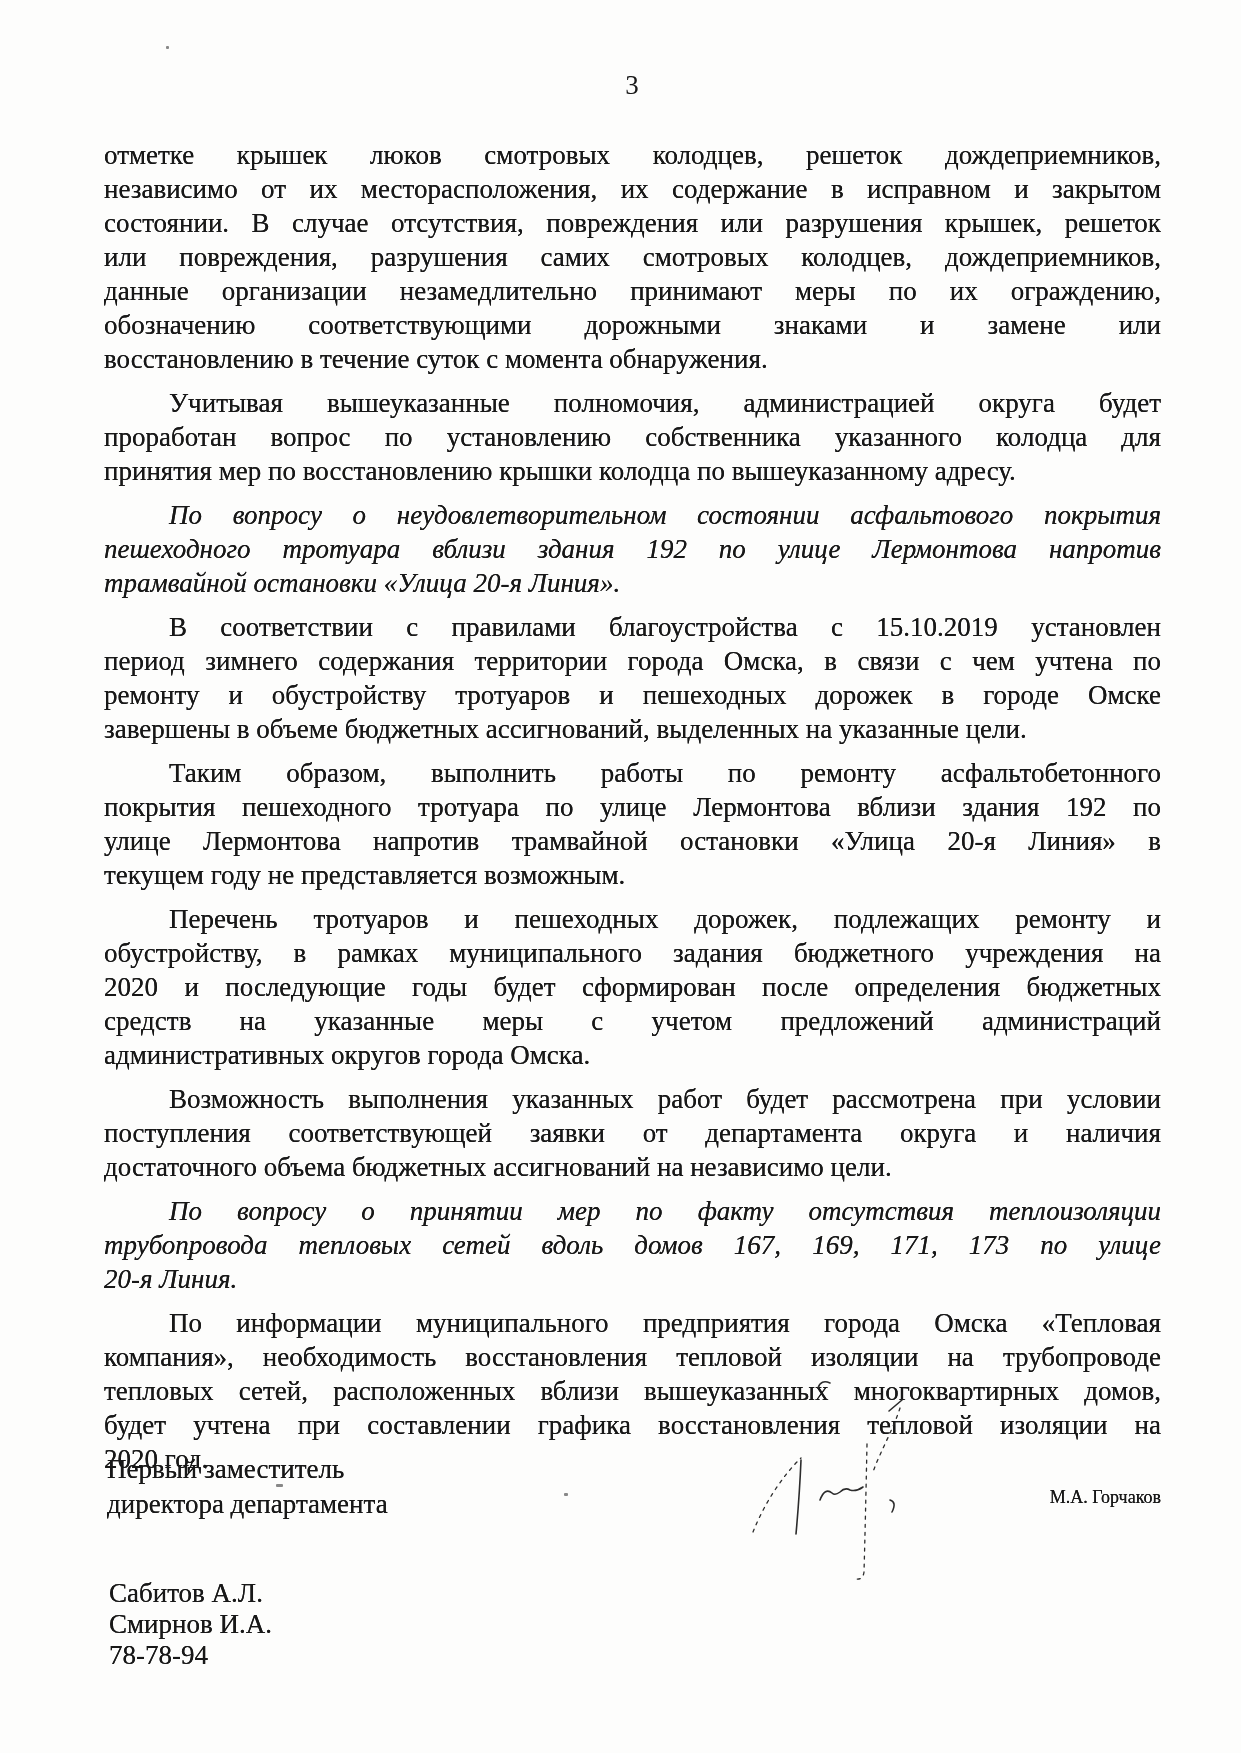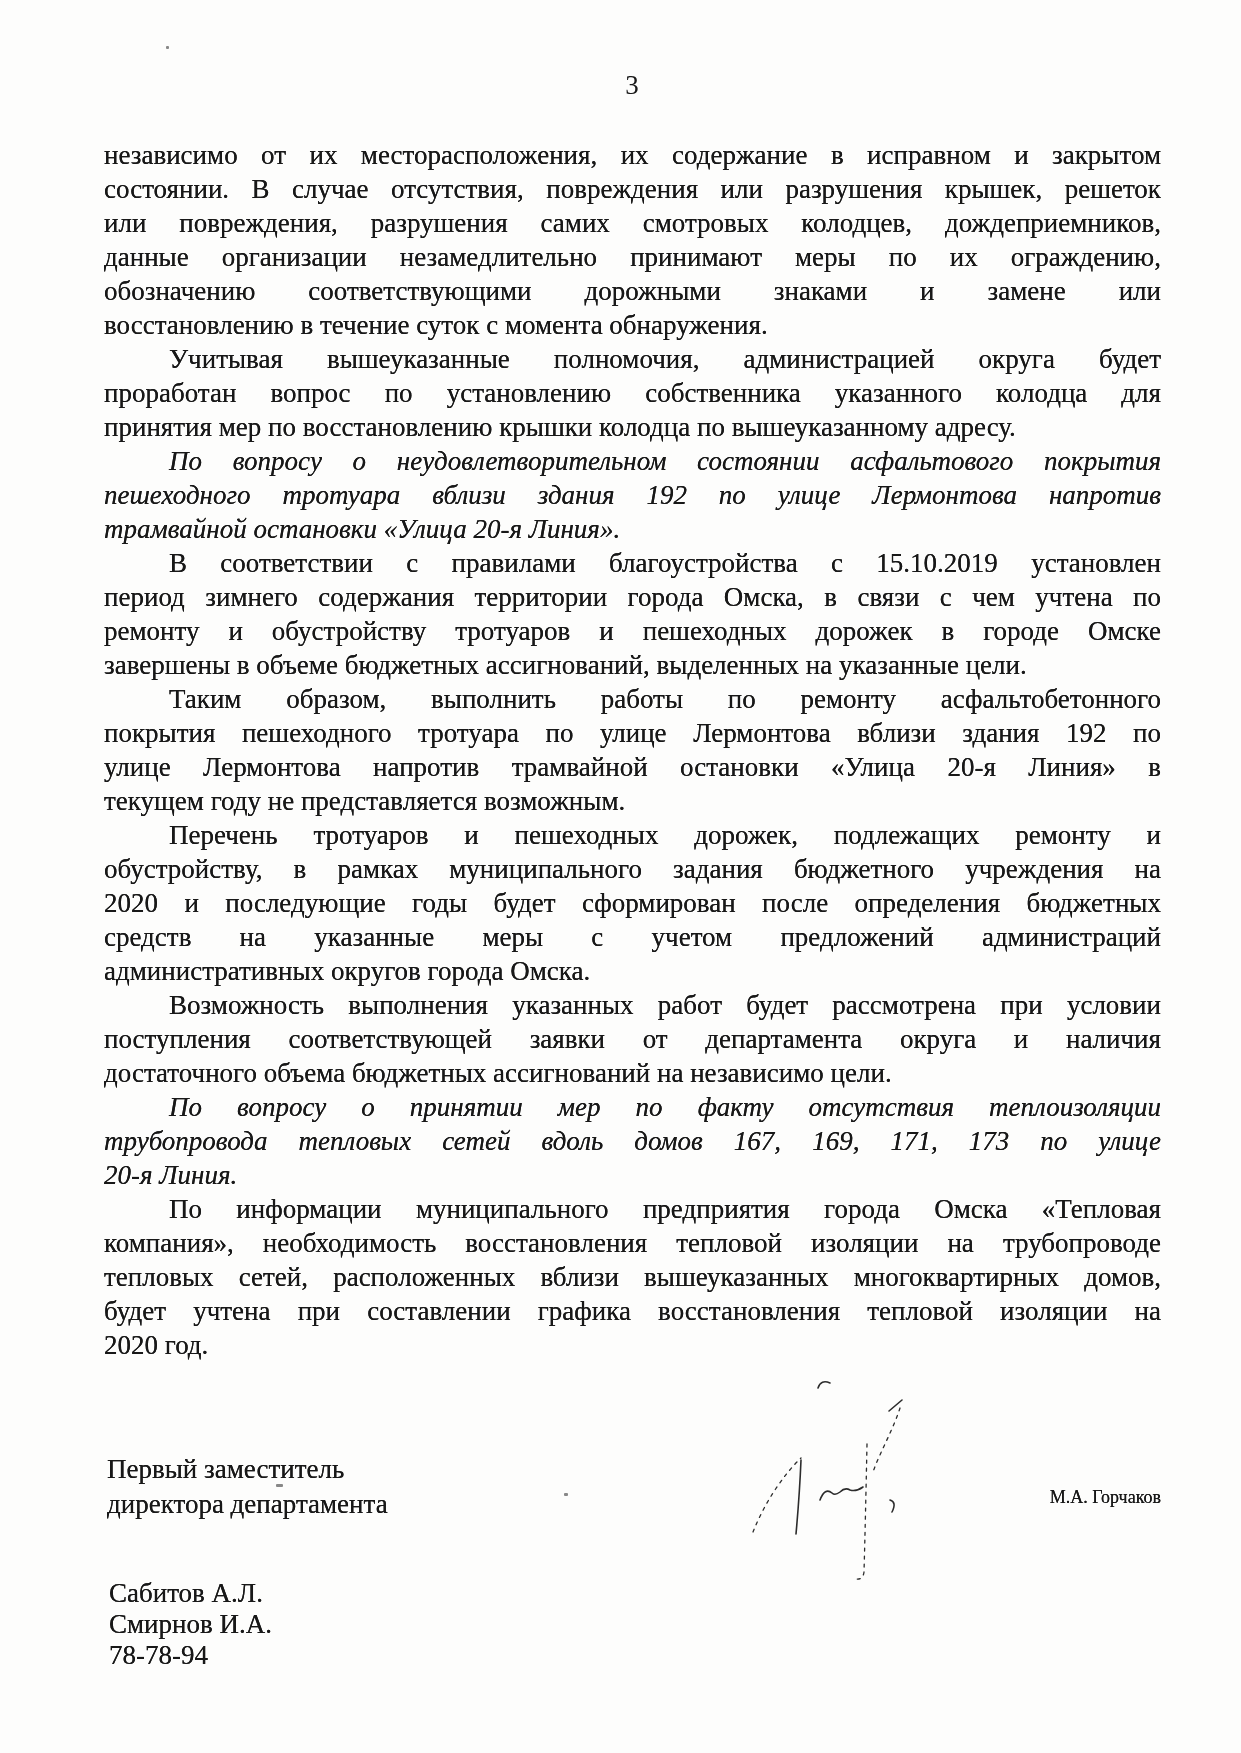--- a/index.html
+++ b/index.html
@@ -40,21 +40,21 @@
 
   .line {
     height: 34px;
     line-height: 34px;
   }
   .line.just {
     text-align: justify;
     text-align-last: justify;
     text-justify: inter-word;
   }
-  .line.indent { text-indent: 65px; }
+  .line.indent { text-indent: 65px; margin-top: 10px; }
 
   .sig-title {
     position: absolute;
     top: 1452px; left: 107px;
     font-size: 27px;
     text-shadow: 0 0 0.5px currentColor;
   }
   .sig-title .line { height: 35px; line-height: 35px; }
 
   .sig-name {
@@ -88,20 +88,21 @@
 </style>
 </head>
 <body>
 
 <div class="page">
 
   <div class="page-number">3</div>
 
   <div class="body-text" id="bodyText">
       <div class="para">
+        <div class="line just">отметке крышек люков смотровых колодцев, решеток дождеприемников,</div>
         <div class="line just">независимо от их месторасположения, их содержание в исправном и закрытом</div>
         <div class="line just">состоянии. В случае отсутствия, повреждения или разрушения крышек, решеток</div>
         <div class="line just">или повреждения, разрушения самих смотровых колодцев, дождеприемников,</div>
         <div class="line just">данные организации незамедлительно принимают меры по их ограждению,</div>
         <div class="line just">обозначению соответствующими дорожными знаками и замене или</div>
         <div class="line">восстановлению в течение суток с момента обнаружения.</div>
       </div>
       <div class="para">
         <div class="line just indent">Учитывая вышеуказанные полномочия, администрацией округа будет</div>
         <div class="line just">проработан вопрос по установлению собственника указанного колодца для</div>

